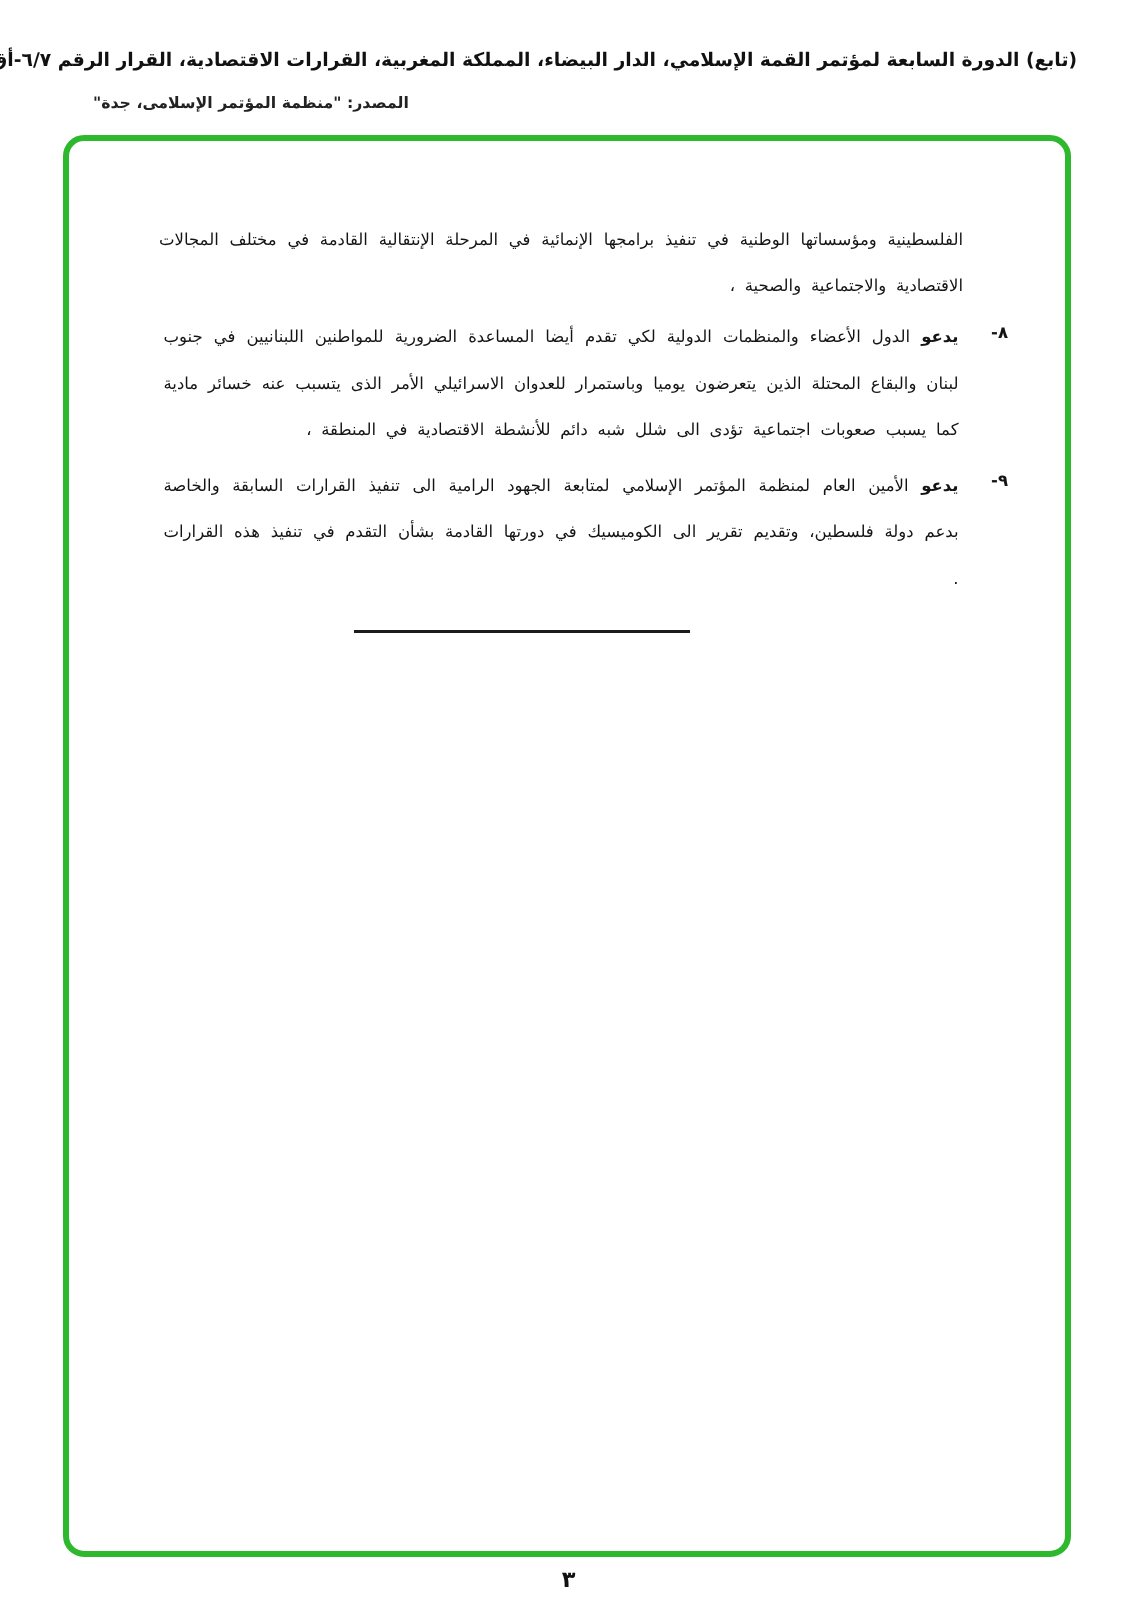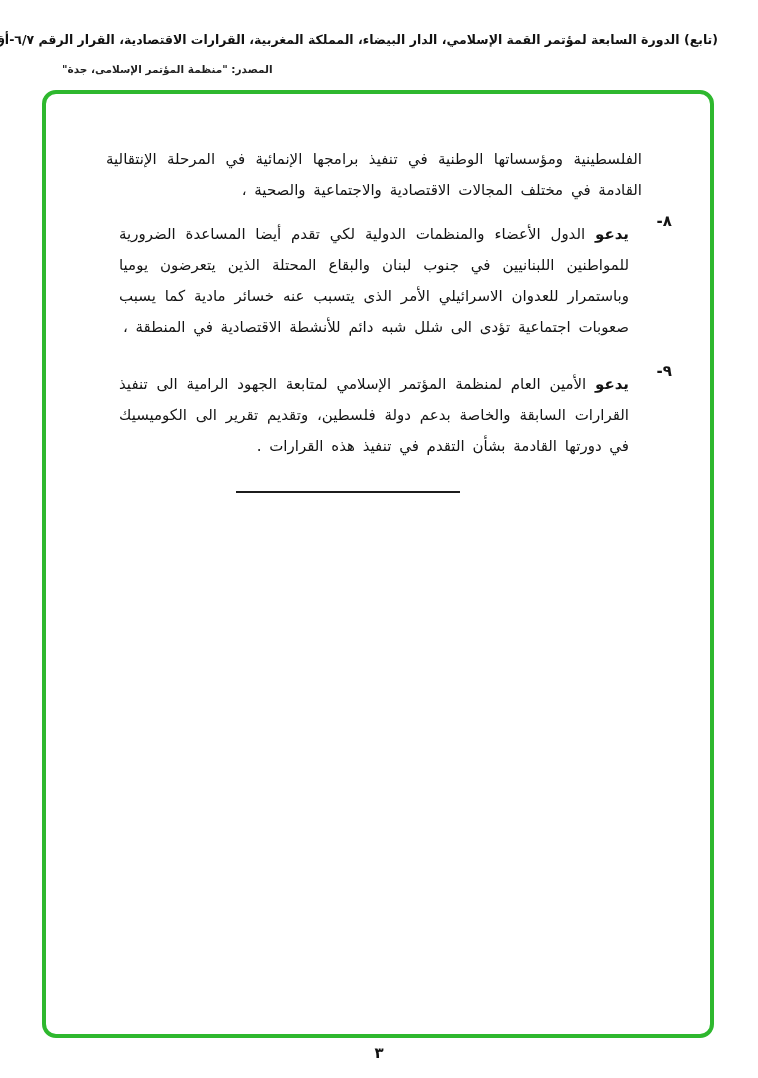--- a/index.html
+++ b/index.html
@@ -48,27 +48,27 @@
     border:4px solid var(--frame-green);
     border-radius:14px;
     background:transparent;
   }
   
   .content{
     position:absolute;
     top:50px;right:38px;
     width:566px;
     direction:rtl;
-    font-size:15px;
+    font-size:11px;
     line-height:31px;
     color:#141414;
     text-align:justify;
     word-spacing:3px;
   }
-  .content p{margin:13px;}
+  .content p{margin:3px;}
   .cont{
     margin:0 30px 0 0 !important;
   }
   .item{
     display:flex;
     align-items:flex-start;
   }
   .num{
     flex:0 0 30px;
     width:30px;

